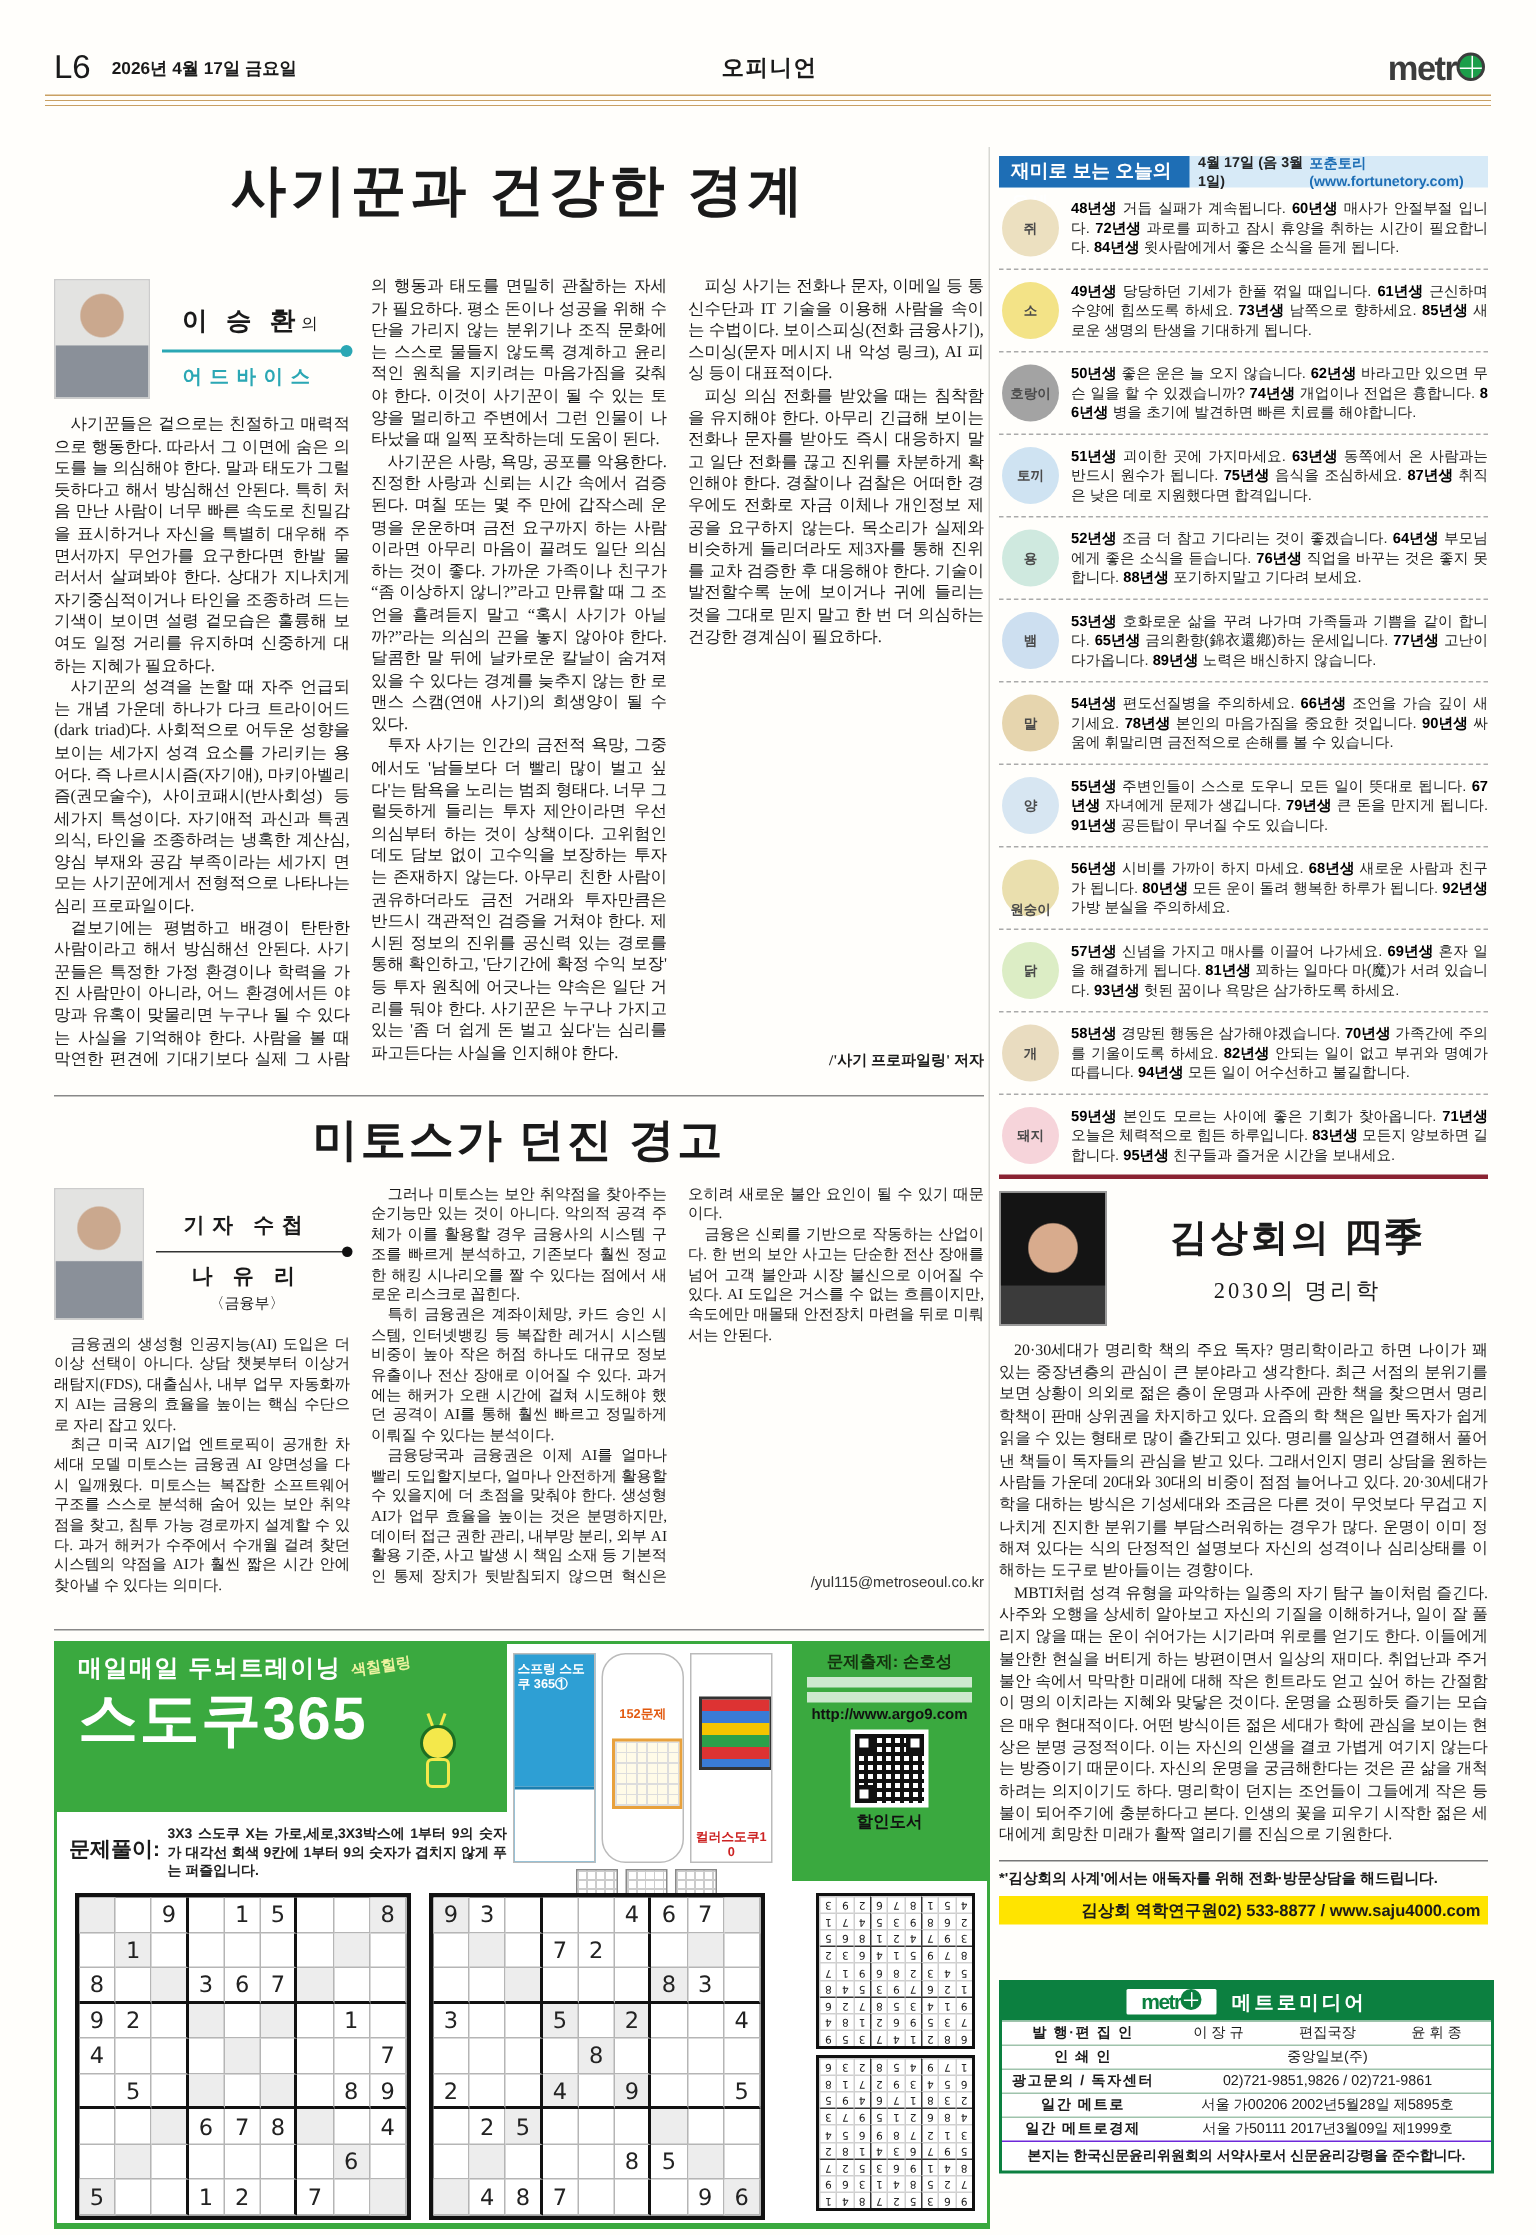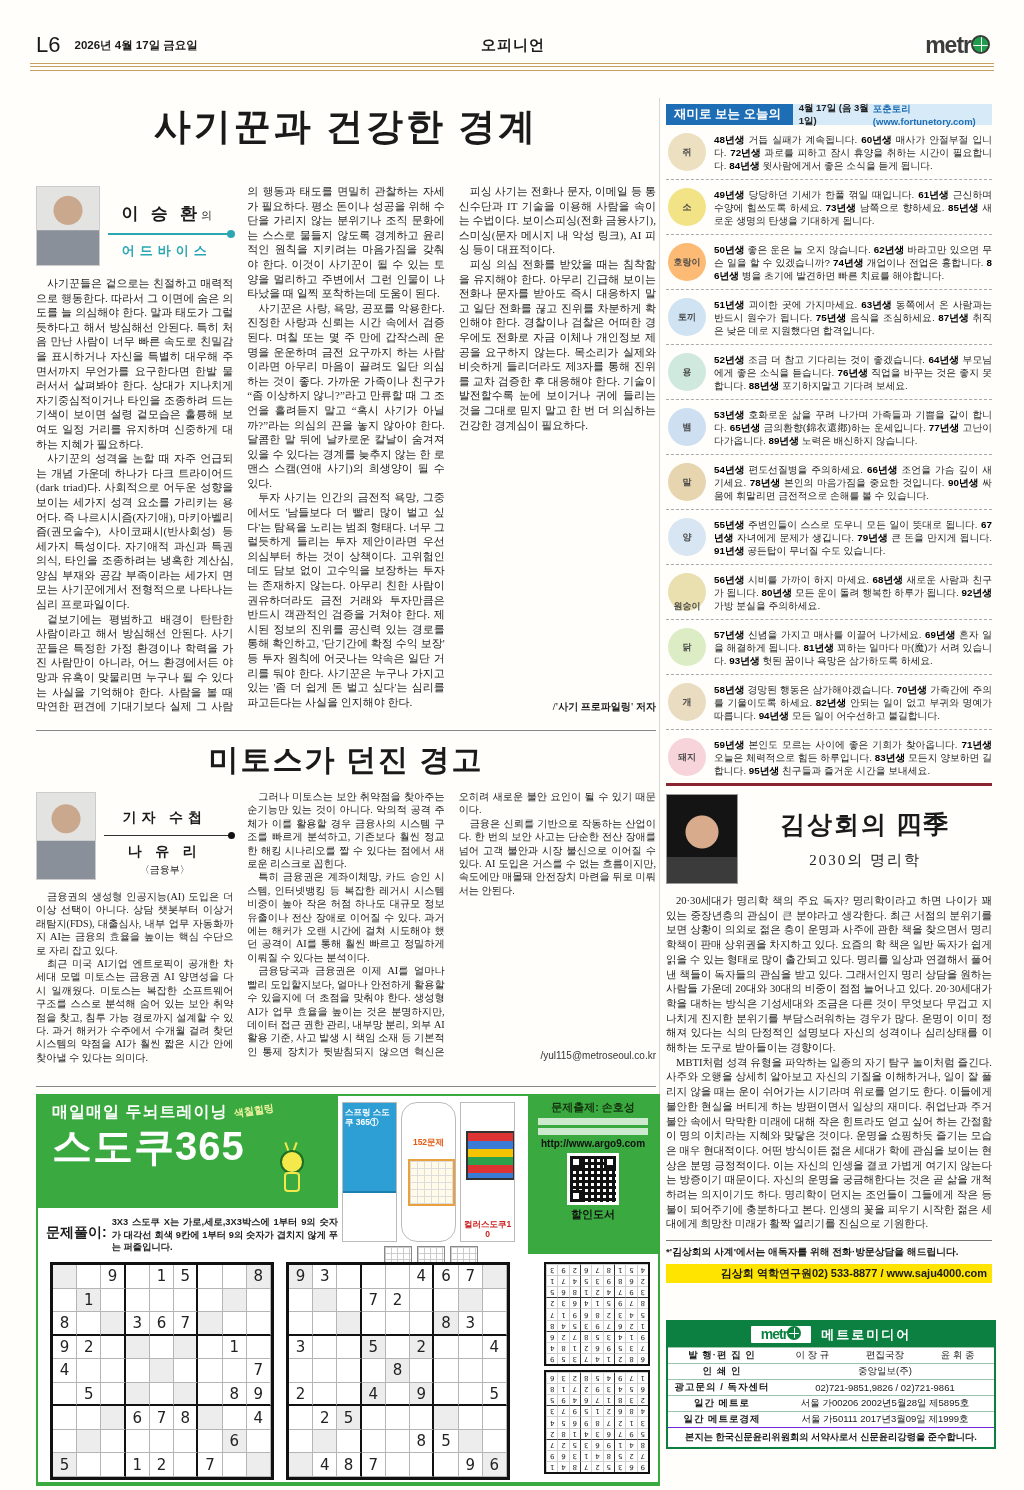--- a/index.html
+++ b/index.html
@@ -198,21 +198,21 @@
           </div>
           <div class="horo-text"><b>48년생</b> 거듭 실패가 계속됩니다. <b>60년생</b> 매사가 안절부절 입니다. <b>72년생</b> 과로를 피하고 잠시 휴양을 취하는 시간이 필요합니다. <b>84년생</b> 윗사람에게서 좋은 소식을 듣게 됩니다.</div>
         </div>
         <div class="horo-row">
           <div class="horo-icon" style="background: rgb(243, 227, 135);">
             <div class="horo-animal">소</div>
           </div>
           <div class="horo-text"><b>49년생</b> 당당하던 기세가 한풀 꺾일 때입니다. <b>61년생</b> 근신하며 수양에 힘쓰도록 하세요. <b>73년생</b> 남쪽으로 향하세요. <b>85년생</b> 새로운 생명의 탄생을 기대하게 됩니다.</div>
         </div>
         <div class="horo-row">
-          <div class="horo-icon" style="background: #fdba74;">
+          <div class="horo-icon" style="background: #a3a3a3;">
             <div class="horo-animal">호랑이</div>
           </div>
           <div class="horo-text"><b>50년생</b> 좋은 운은 늘 오지 않습니다. <b>62년생</b> 바라고만 있으면 무슨 일을 할 수 있겠습니까? <b>74년생</b> 개업이나 전업은 흉합니다. <b>86년생</b> 병을 초기에 발견하면 빠른 치료를 해야합니다.</div>
         </div>
         <div class="horo-row">
           <div class="horo-icon" style="background: rgb(207, 227, 242);">
             <div class="horo-animal">토끼</div>
           </div>
           <div class="horo-text"><b>51년생</b> 괴이한 곳에 가지마세요. <b>63년생</b> 동쪽에서 온 사람과는 반드시 원수가 됩니다. <b>75년생</b> 음식을 조심하세요. <b>87년생</b> 취직은 낮은 데로 지원했다면 합격입니다.</div>
         </div>

